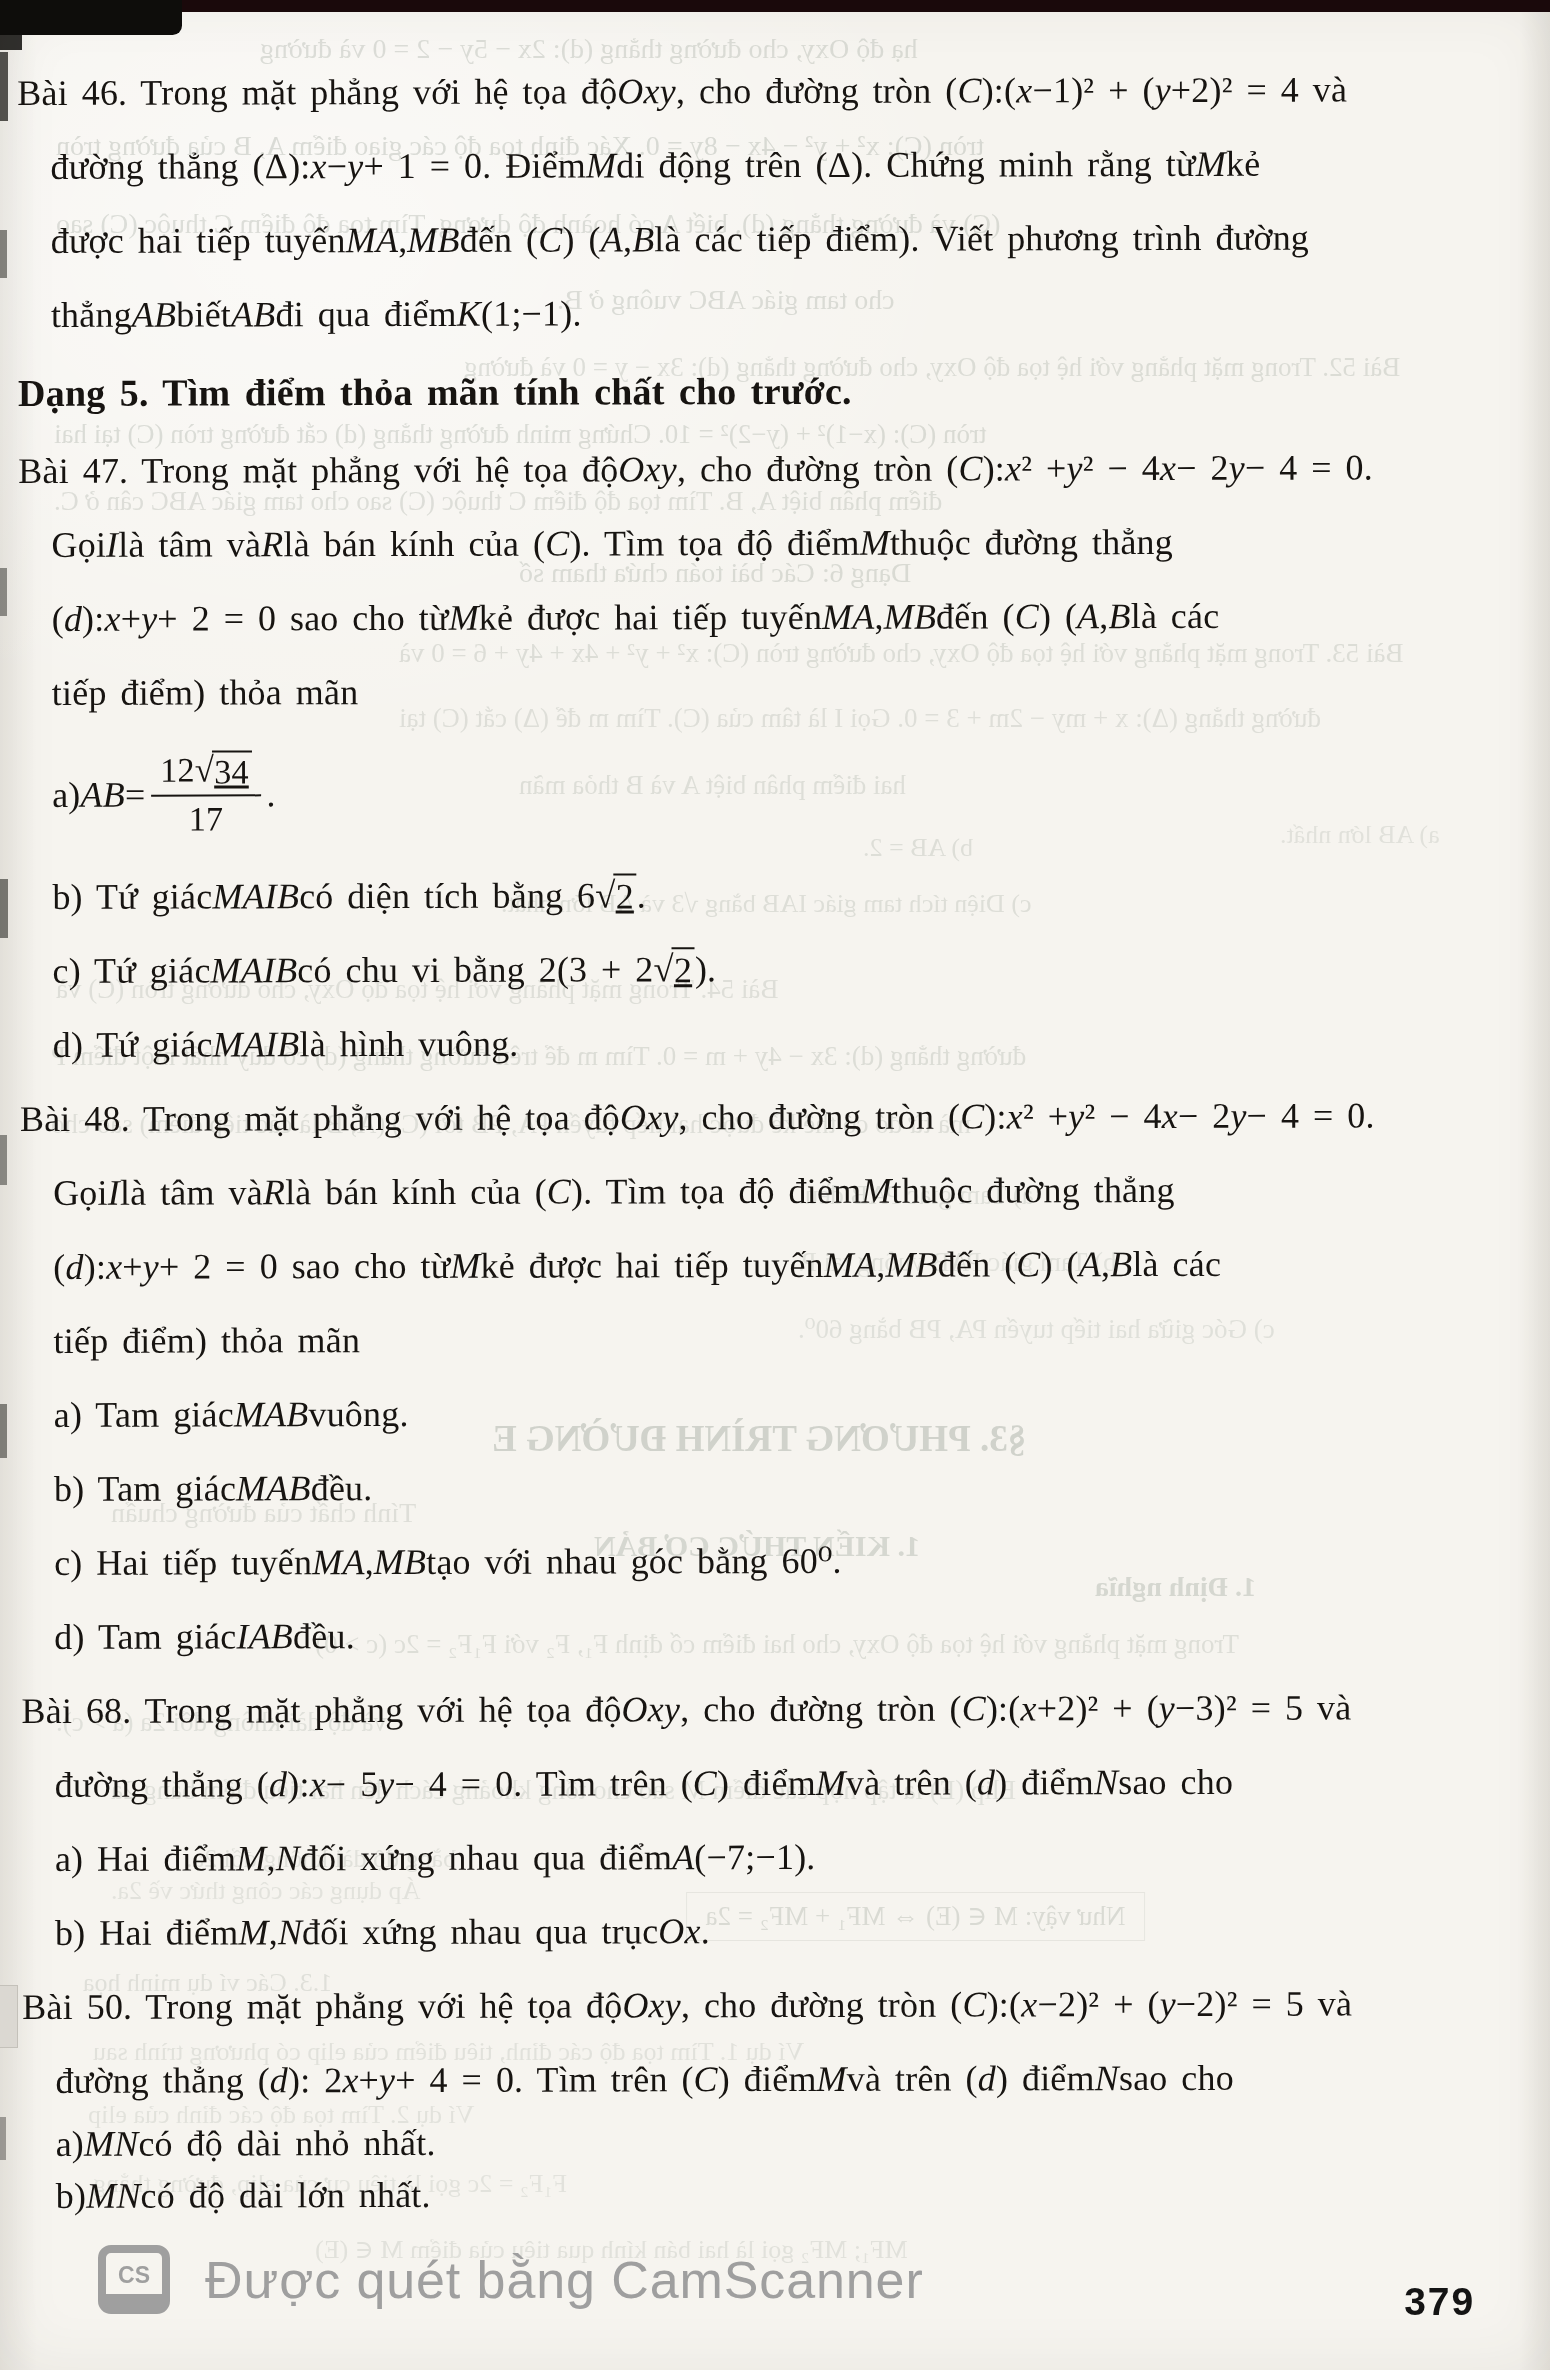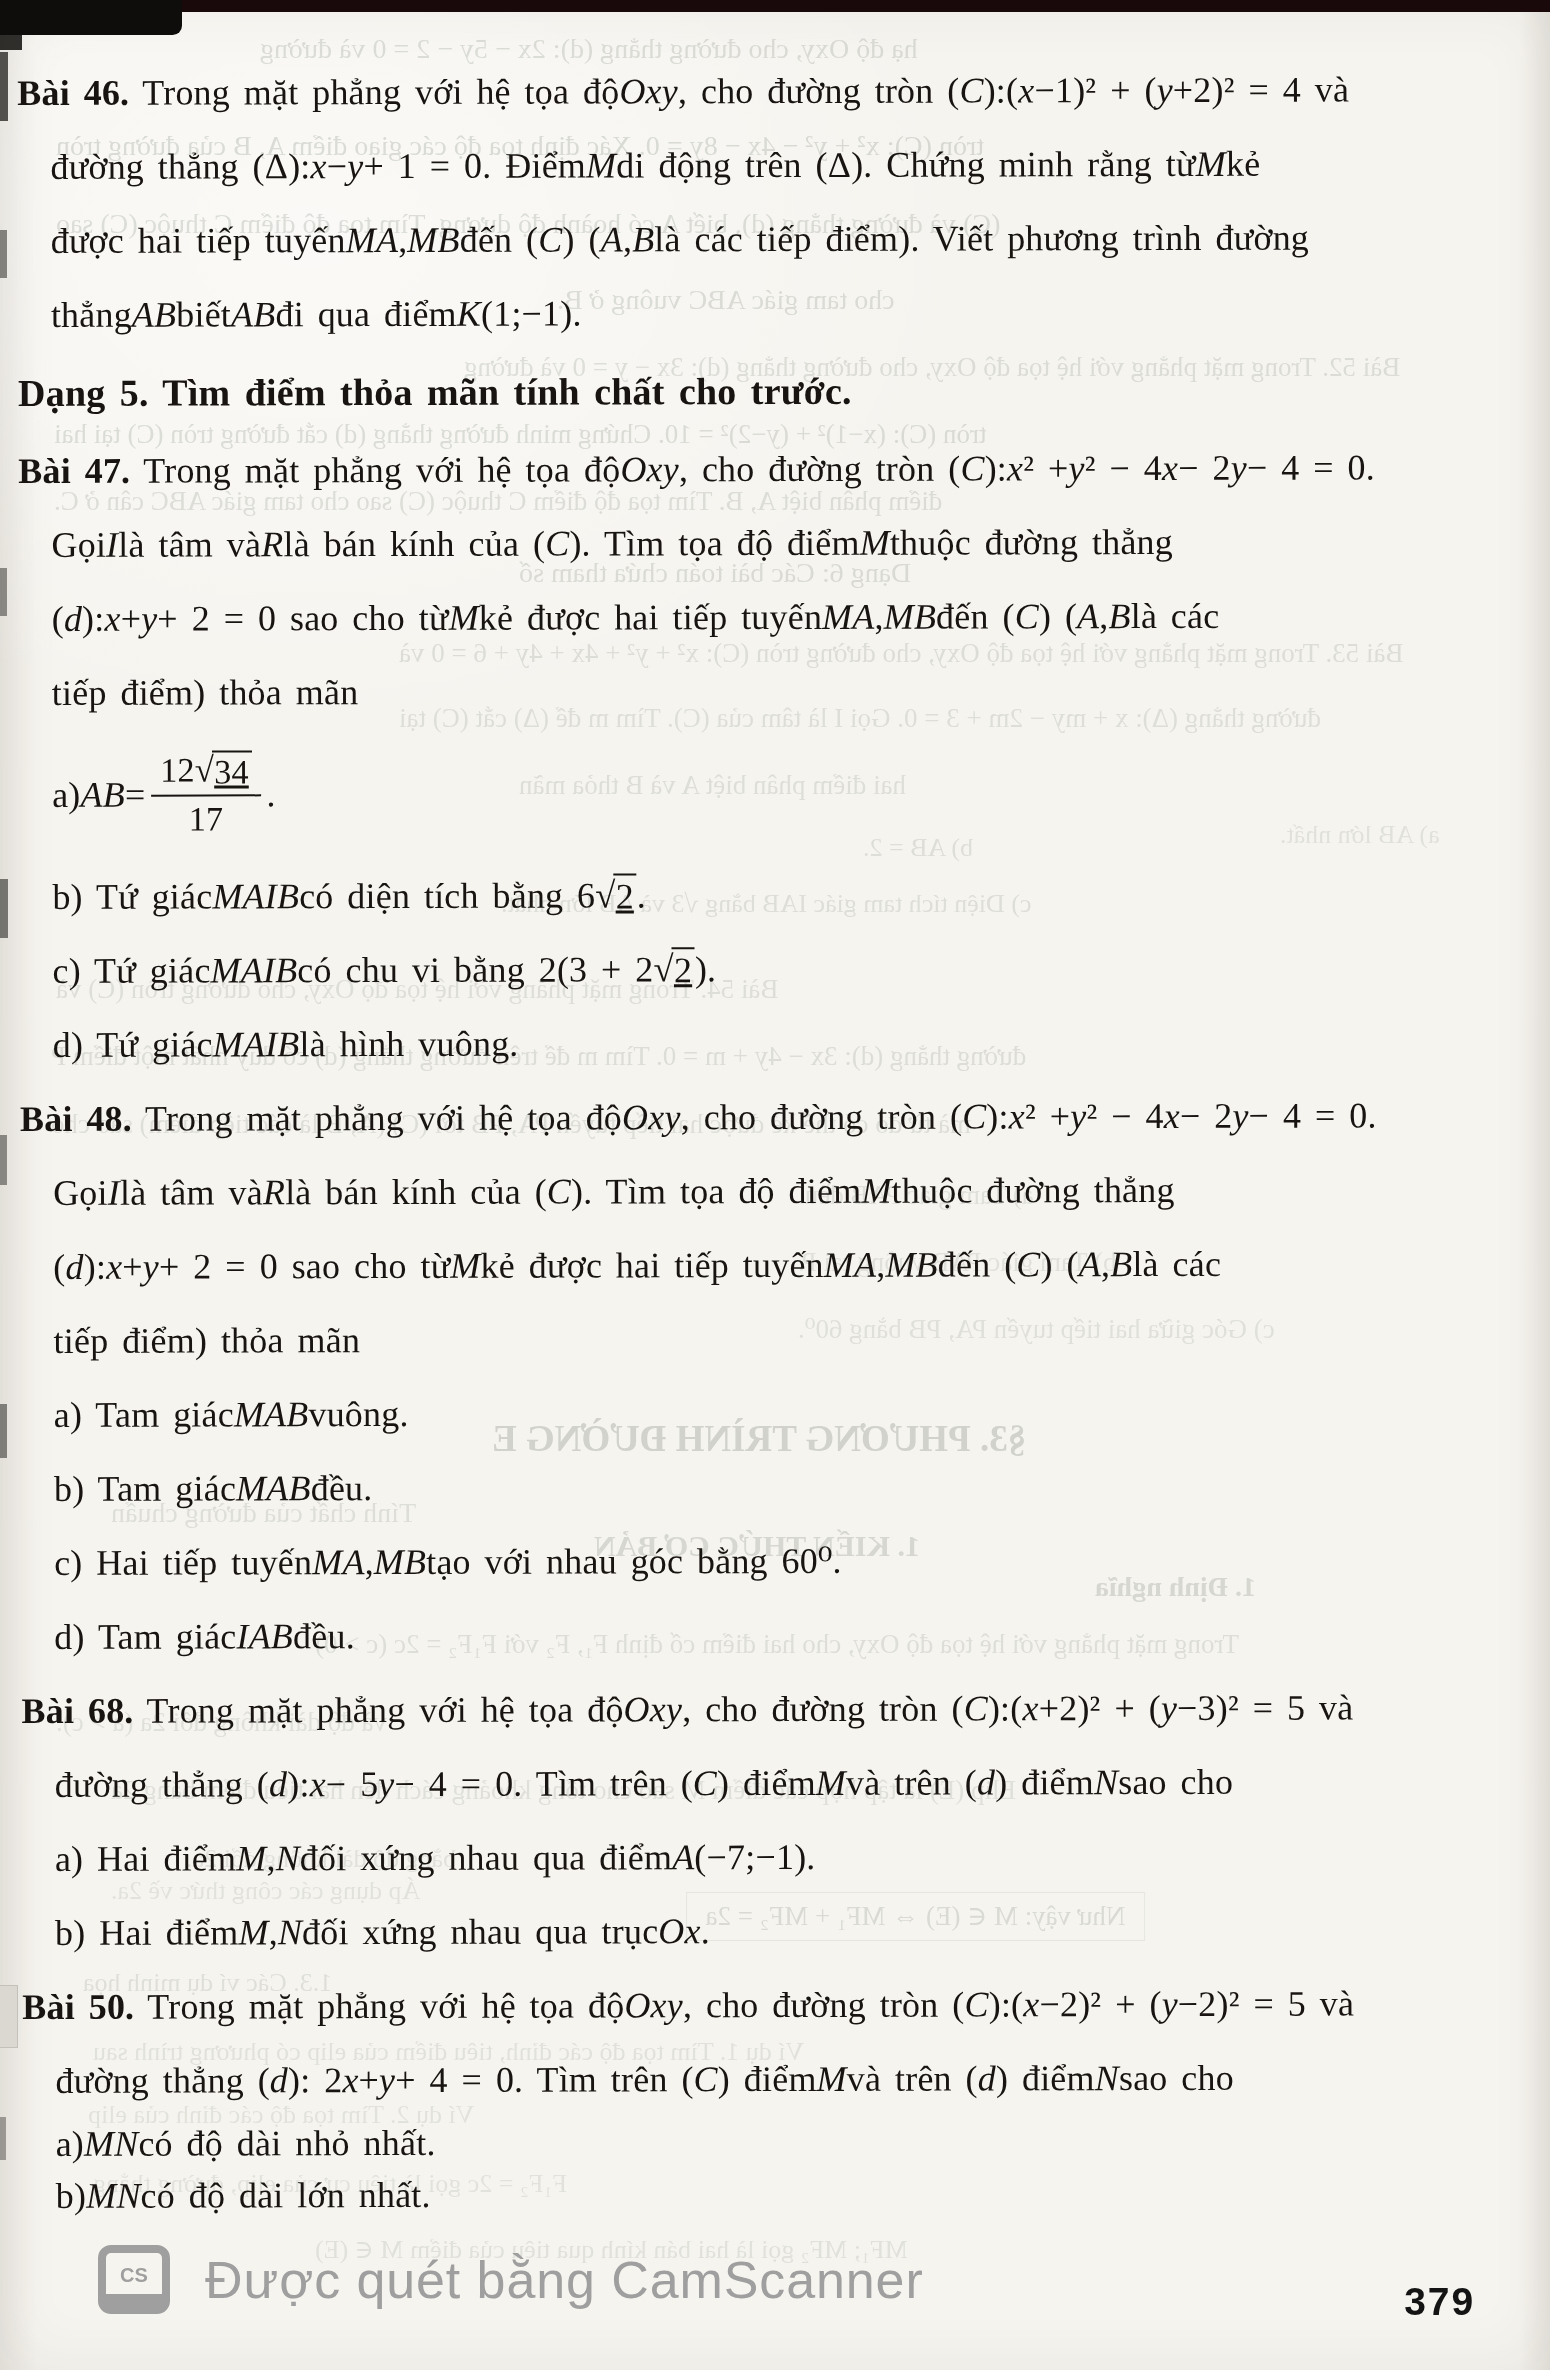--- a/index.html
+++ b/index.html
@@ -46,39 +46,39 @@
     position:absolute;left:20.4px;top:54px;right:7.4px;
     font-size:36px;color:var(--ink);
     transform:rotate(-0.15deg);
     word-spacing:4.6px;letter-spacing:0.2px;
   }
   .line{height:74px;display:flex;align-items:center;white-space:nowrap;}
   .line.ind{padding-left:33px;}
   .line.tight{height:52px;}
   .line.fracline{height:130px;}
   .line.heading{height:82px;font-weight:bold;font-size:38px;}
-  .plabel{font-weight:bold;margin-right:13px;text-align:right;}
+  .plabel{font-weight:normal;margin-right:13px;text-align:right;}
   .plabel.nogap{margin-right:13px;}
   .mi{font-style:italic;}
   .sqrt{display:inline-flex;align-items:flex-start;}
   .rsign{font-size:1.02em;}
   .rad{border-top:2.8px solid currentColor;padding:0 2.8px 0 1.9px;margin-left:-1.9px;text-decoration:underline;}
   .frac{display:inline-flex;flex-direction:column;text-align:center;vertical-align:middle;margin:0 5.6px;font-size:.95em;line-height:1.15;}
   .frac .num{border-bottom:2.8px solid currentColor;padding:0 9.3px 2.8px;text-align:center;}
   .frac .den{padding-top:2.8px;}
 
   
   .watermark{position:absolute;left:98px;top:2245px;display:flex;align-items:center;}
   .cs-icon{
     position:relative;width:72px;height:69px;border:8.3px solid var(--wm);
     border-radius:13px;box-sizing:border-box;display:inline-flex;
     align-items:center;justify-content:center;flex:none;
   }
   .cs-icon::after{content:"";position:absolute;left:-0.9px;right:-0.9px;bottom:-1.9px;height:14px;background:var(--wm);border-radius:0 0 3.7px 3.7px;}
-  .cs-letters{font-family:"Liberation Sans","DejaVu Sans",sans-serif;font-weight:bold;font-size:20px;color:var(--wm);margin-bottom:8px;}
+  .cs-letters{font-family:"Liberation Sans","DejaVu Sans",sans-serif;font-weight:bold;font-size:23px;color:var(--wm);margin-bottom:8px;}
   .wm-text{margin-left:35px;font-family:"Liberation Sans","DejaVu Sans",sans-serif;font-size:52px;color:var(--wm);letter-spacing:0.9px;}
   .pageno{position:absolute;right:76px;top:2280px;font-family:"Liberation Sans","DejaVu Sans",sans-serif;font-weight:bold;font-size:39px;color:#141414;letter-spacing:1.9px;}
 </style>
 </head>
 <body>
 
 <div class="page">
   <div class="topbar"></div>
   <div class="corner"></div>
   <div class="corner2"></div>

